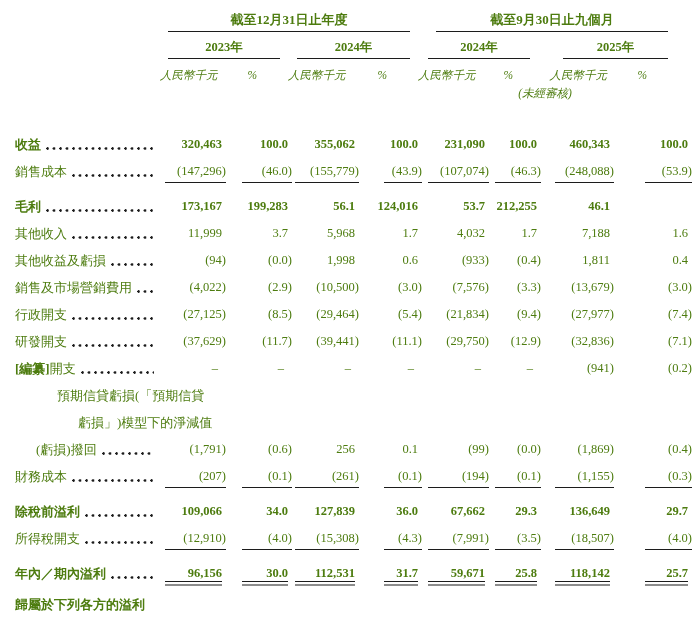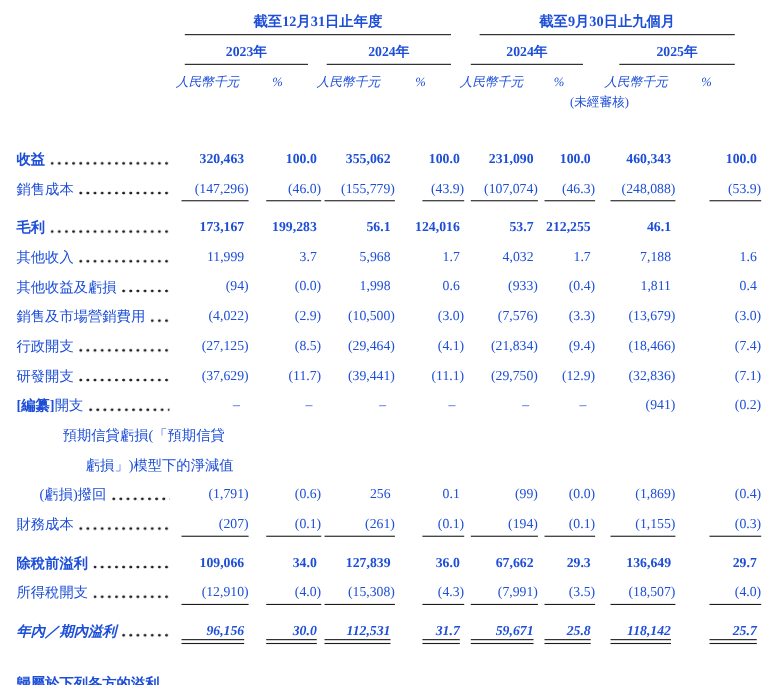--- a/index.html
+++ b/index.html
@@ -1,18 +1,18 @@
 <!DOCTYPE html>
 <html><head>
 <meta charset="utf-8">
 <style>
   html,body{margin:0;padding:0;background:#ffffff;}
   .page{
     position:relative;width:700px;height:623px;overflow:hidden;
-    background:#ffffff;color:#1d4ed8;
+    background:#ffffff;color:#4d7c0f;
     font-family:"Liberation Serif","DejaVu Serif",serif;
   }
   .grid{display:grid;grid-template-columns:160px 62px 66px 67px 63px 67px 52px 73px 78px;}
   
   .h1{margin-top:12px;}
   .h1 .group{
     font-weight:bold;font-size:13px;text-align:center;line-height:16px;height:19px;
     border-bottom:1px solid #1c1c1c;white-space:nowrap;
   }
   .g1{grid-column:2 / span 4;margin-left:8px;margin-right:8px;}
@@ -30,21 +30,21 @@
   .h3 .unit{font-style:italic;font-size:11.5px;text-align:right;height:16px;line-height:16px;white-space:nowrap;overflow:visible;}
   .u1{grid-column:2;padding-right:22px;}
   .u2{grid-column:3;padding-right:31px;}
   .u3{grid-column:4;padding-right:12px;}
   .u4{grid-column:5;padding-right:31px;}
   .u5{grid-column:6;padding-right:18px;}
   .u6{grid-column:7;padding-right:24px;}
   .u7{grid-column:8;padding-right:3px;}
   .u8{grid-column:9;padding-right:41px;}
   .h4{margin-top:2px;}
-  .note{grid-column:6 / span 4;text-align:center;font-size:11.5px;height:16px;line-height:16px;margin-right:16px;}
+  .note{grid-column:6 / span 4;text-align:center;font-style:italic;font-size:11.5px;height:16px;line-height:16px;margin-right:16px;}
   
   .tbody{margin-top:30px;}
   .row{height:27px;}
   .cell{line-height:27px;}
   .label{display:flex;align-items:baseline;padding-left:15px;white-space:nowrap;overflow:visible;}
   .lbl{font-size:13px;}
   .indent{padding-left:36px;}
   .full{grid-column:1 / -1;margin-left:42px;}
   .leader{
     flex:1 1 auto;min-width:8px;height:9px;align-self:flex-end;margin:0 6px 5px 5px;
@@ -54,21 +54,21 @@
   .num{text-align:right;font-size:12.5px;white-space:nowrap;}
   .bold .lbl,.bold .num{font-weight:bold;}
   .paren{margin-right:-4px;}
   .dash{padding-right:4px;}
   .rule,.rule2{position:relative;}
   .rule::after{content:"";position:absolute;left:var(--rl,8px);right:0;bottom:2px;height:1px;background:#1c1c1c;}
   .rule2::after{content:"";position:absolute;left:var(--rl,8px);right:0;bottom:5px;height:1px;background:#1c1c1c;box-shadow:0 3.5px 0 #1c1c1c;}
   .v1{--rl:5px;}.v2{--rl:20px;}.v3{--rl:7px;}.v4{--rl:29px;}
   .v5{--rl:10px;}.v6{--rl:10px;}.v7{--rl:18px;}.v8{--rl:35px;}
   .mb8{margin-bottom:8px;}
-  .mbd{margin-bottom:20px;font-style:italic;}
+  .mbd{margin-bottom:4px;}
   .footer-heading{margin-top:1px;padding-left:15px;font-weight:bold;font-size:13px;line-height:27px;}
 </style>
 </head>
 <body>
 
 <div class="page">
 
   <div class="grid h1">
     <div class="group g1">截至12月31日止年度</div>
     <div class="group g2">截至9月30日止九個月</div>
@@ -181,24 +181,24 @@
         <div class="cell num v8 paren">(3.0)</div>
       </div>
       <div class="grid row">
         <div class="cell label">
           <div class="lbl">行政開支</div>
           <div class="leader"></div>
         </div>
         <div class="cell num v1 paren">(27,125)</div>
         <div class="cell num v2 paren">(8.5)</div>
         <div class="cell num v3 paren">(29,464)</div>
-        <div class="cell num v4 paren">(4.1)</div>
+        <div class="cell num v4 paren">(5.4)</div>
         <div class="cell num v5 paren">(21,834)</div>
         <div class="cell num v6 paren">(9.4)</div>
-        <div class="cell num v7 paren">(18,466)</div>
+        <div class="cell num v7 paren">(27,977)</div>
         <div class="cell num v8 paren">(7.4)</div>
       </div>
       <div class="grid row">
         <div class="cell label">
           <div class="lbl">研發開支</div>
           <div class="leader"></div>
         </div>
         <div class="cell num v1 paren">(37,629)</div>
         <div class="cell num v2 paren">(11.7)</div>
         <div class="cell num v3 paren">(39,441)</div>

